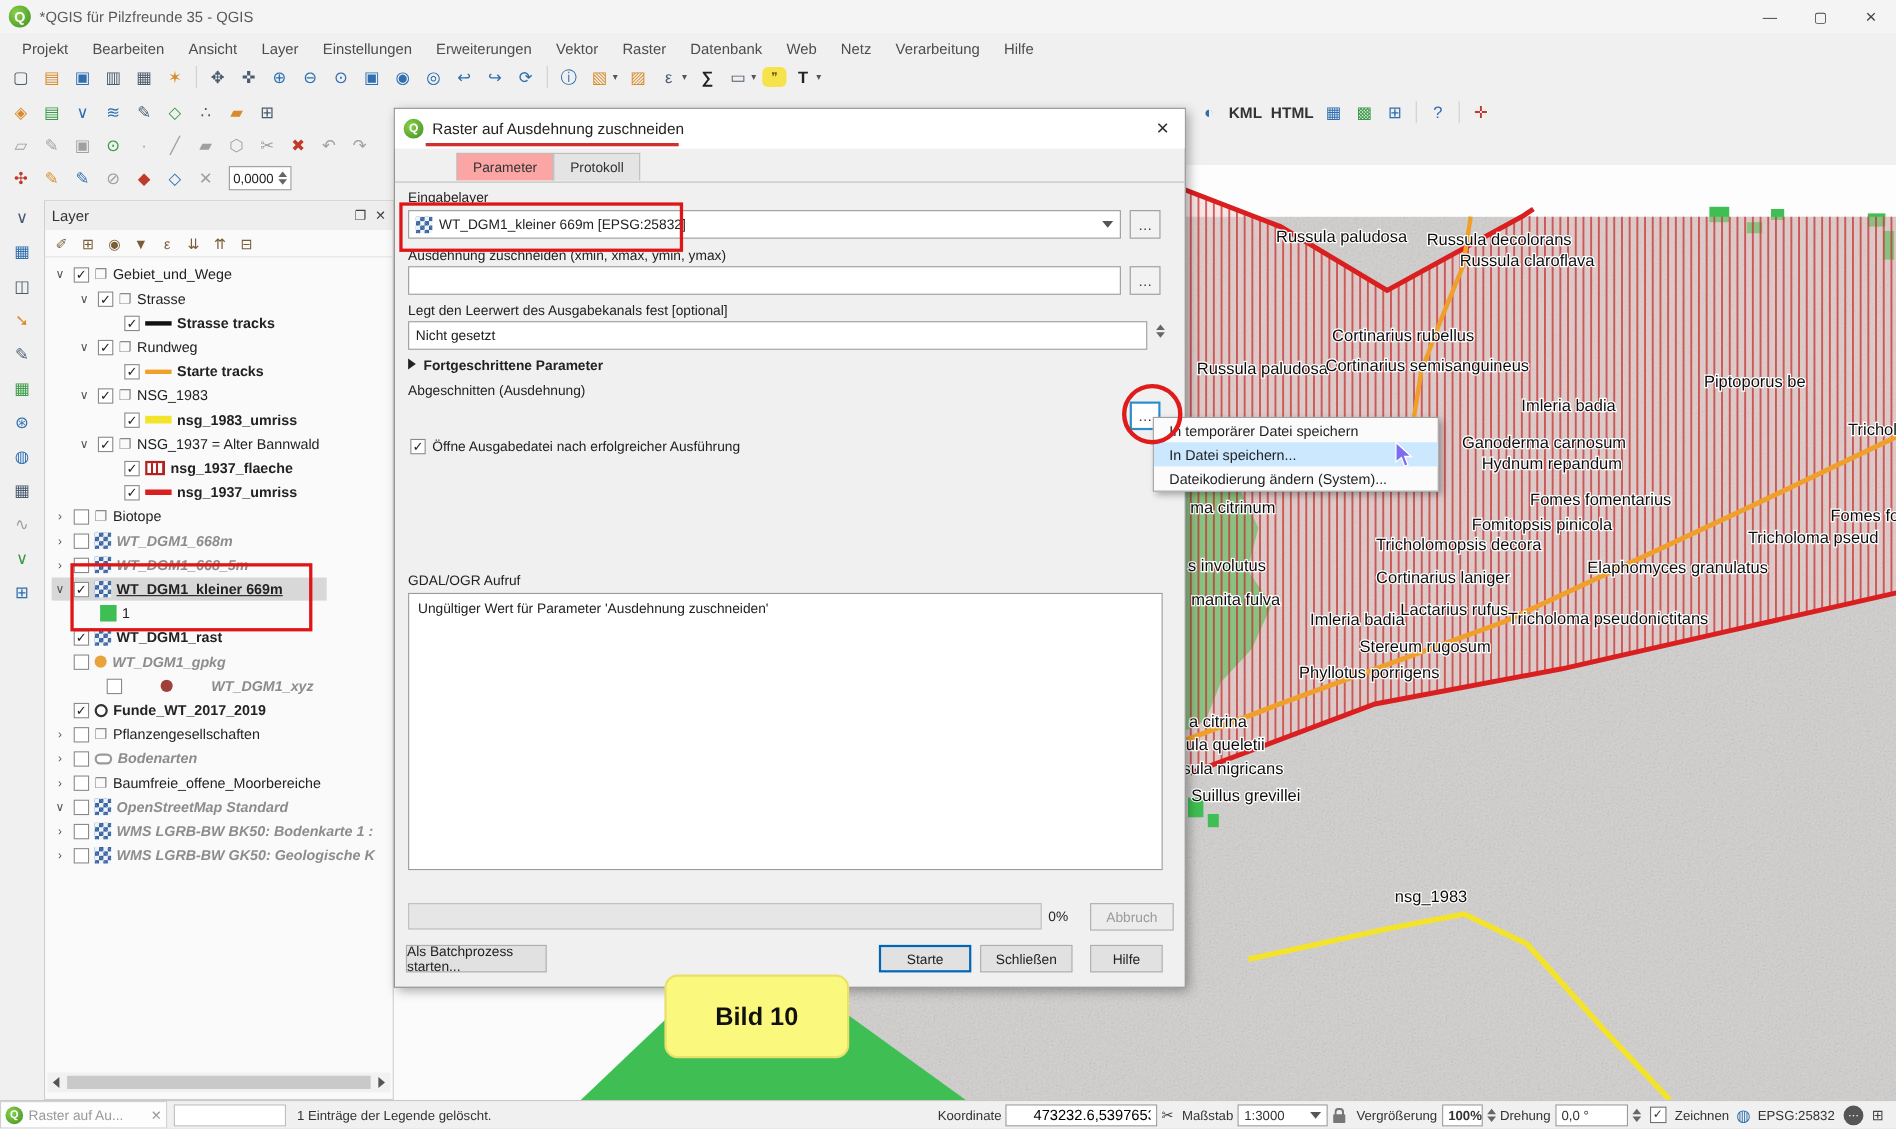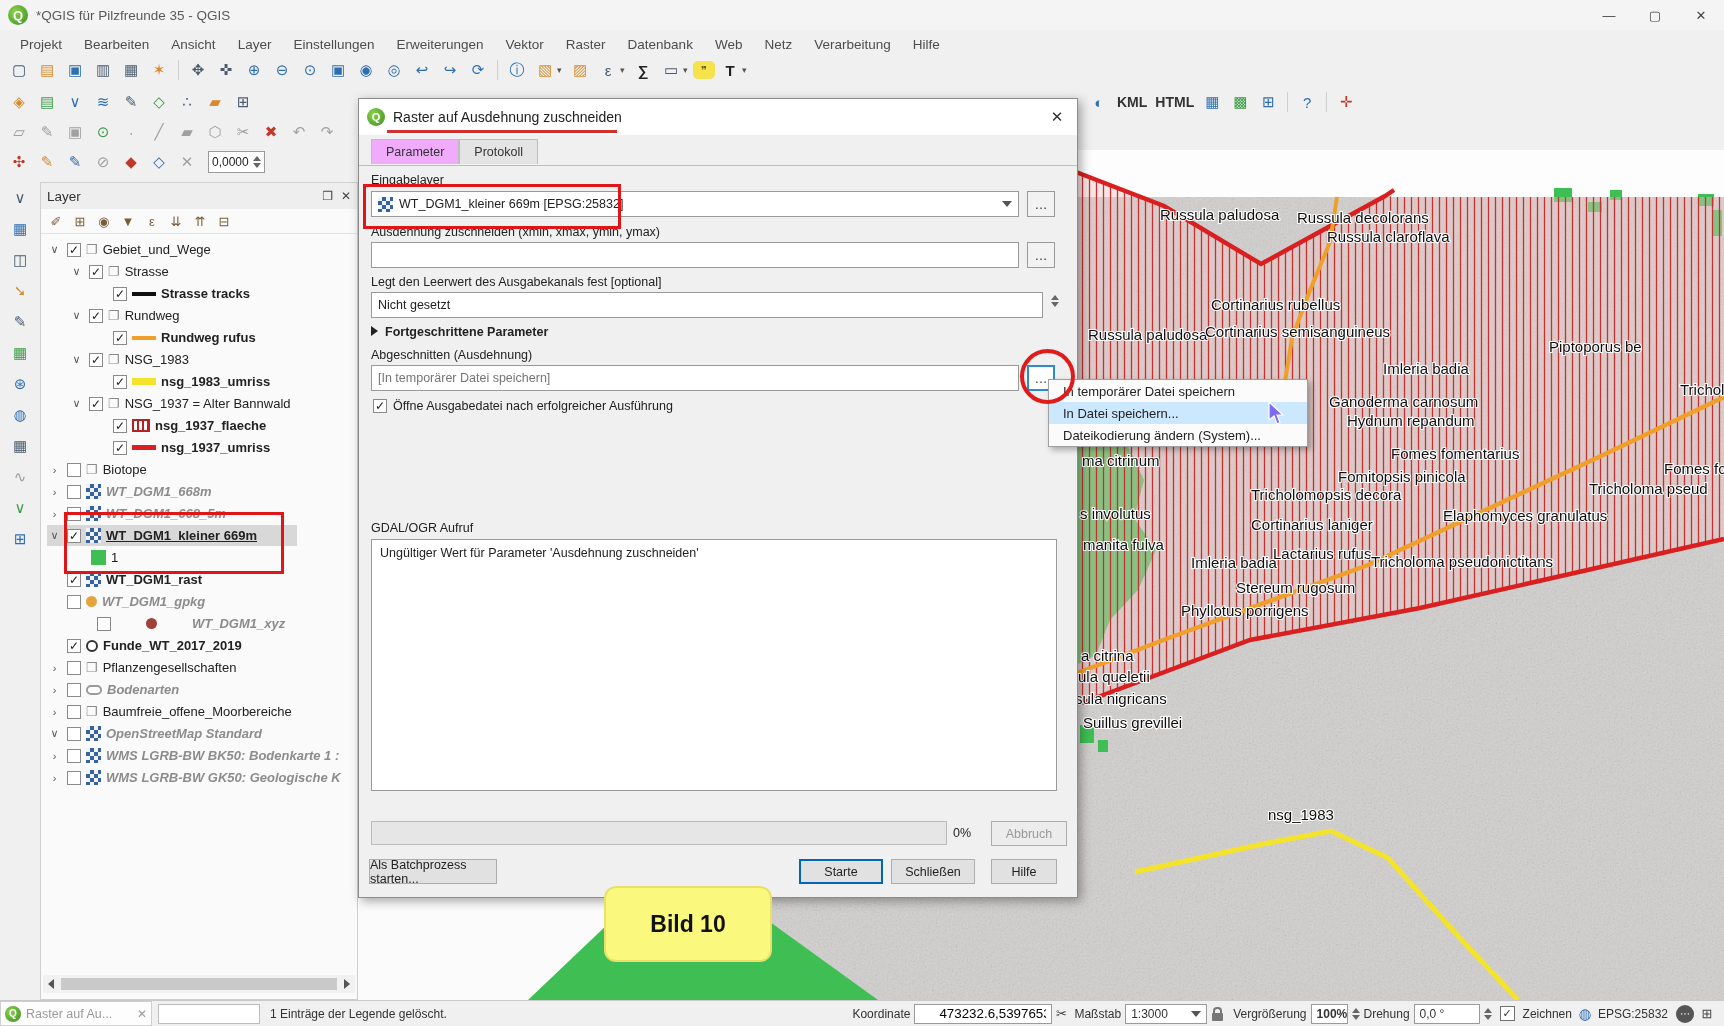--- a/index.html
+++ b/index.html
@@ -48,21 +48,21 @@
   .tri-l{width:0;height:0;border-top:5px solid transparent;border-bottom:5px solid transparent;border-right:6px solid #555;}
   .tri-r{width:0;height:0;border-top:5px solid transparent;border-bottom:5px solid transparent;border-left:6px solid #555;}
   #lp-thumb{height:12px;background:#c9c9c9;flex:1;margin:0 2px;}
   
   #dialog{position:absolute;left:358px;top:98px;width:720px;height:800px;background:#f0f0f0;border:1px solid #8c8c8c;box-shadow:3px 3px 10px rgba(0,0,0,.35);box-sizing:border-box;z-index:10;}
   #dlg-title{height:36px;background:#ffffff;display:flex;align-items:center;}
   #dlg-title-text{font-size:14px;color:#222;margin-left:8px;}
   #dlg-close{margin-left:auto;width:40px;text-align:center;color:#333;font-size:15px;}
   .tabs{position:absolute;left:12px;top:40px;display:flex;}
   .tab{padding:5px 14px;font-size:12.5px;border:1px solid #bdbdbd;border-bottom:none;background:#e4e4e4;color:#333;}
-  .tab.active{background:#f0abfc;position:relative;z-index:2;}
+  .tab.active{background:#fca5a5;position:relative;z-index:2;margin-left:44px;}
   #dlg-body-line{position:absolute;left:0;top:66px;width:718px;height:1px;background:#bdbdbd;}
   .dlabel{position:absolute;font-size:12.5px;color:#222;}
   .dinput{position:absolute;height:26px;background:#fff;border:1px solid #9a9a9a;box-sizing:border-box;font-size:12.5px;display:flex;align-items:center;padding:0 6px;color:#222;}
   input.dinput{font-family:"Liberation Sans",sans-serif;}
   .dots-btn{position:absolute;width:28px;height:26px;background:#f2f2f2;border:1px solid #9a9a9a;box-sizing:border-box;display:flex;align-items:center;justify-content:center;font-size:13px;color:#333;}
   .dots-btn.focused{border:2px solid #2b8ccb;background:#fff;}
   .combo-caret{margin-left:auto;width:0;height:0;border-left:5px solid transparent;border-right:5px solid transparent;border-top:6px solid #555;}
   .btn{position:absolute;height:25px;background:#e1e1e1;border:1px solid #adadad;box-sizing:border-box;display:flex;align-items:center;justify-content:center;font-size:12.5px;color:#222;}
   .btn.default{border:2px solid #0067b8;}
   .btn.disabled{color:#9a9a9a;background:#ececec;}
@@ -344,21 +344,21 @@
     </div>
     <div class="trow" style="left:28px;top:122px;">
       <span class="arr">∨</span>
       <span class="cb">✓</span>
       <span class="gicon">❐</span>
       <span>Rundweg</span>
     </div>
     <div class="trow" style="left:72px;top:144px;">
       <span class="cb">✓</span>
       <span class="swl" style="background:#f0a02a;"></span>
-      <span class="bold">Rundweg rufus</span>
+      <span class="bold">Starte tracks</span>
     </div>
     <div class="trow" style="left:28px;top:166px;">
       <span class="arr">∨</span>
       <span class="cb">✓</span>
       <span class="gicon">❐</span>
       <span>NSG_1983</span>
     </div>
     <div class="trow" style="left:72px;top:188px;">
       <span class="cb">✓</span>
       <span class="swl" style="background:#f3e32b;height:7px;"></span>
@@ -514,21 +514,20 @@
     <span class="spinarrows" style="position:absolute;left:688px;top:196px;">
         <i class="up"></i>
         <i class="dn"></i>
       </span>
 
     <div class="dlabel" style="left:12px;top:226px;font-weight:bold;">
       <span class="adv-arrow"></span><span>Fortgeschrittene Parameter</span>
     </div>
 
     <div class="dlabel" style="left:12px;top:249px;">Abgeschnitten (Ausdehnung)</div>
-    <input class="dinput" style="left: 12px; top: 266px; width: 648px; color: rgb(154, 154, 154);" placeholder="[In temporärer Datei speichern]">
     <div class="dots-btn focused" style="left:668px;top:266px;">…</div>
 
     <div class="dlabel" style="left:14px;top:300px;display:flex;align-items:center;gap:6px;">
       <span class="cb">✓</span>
       <span>Öffne Ausgabedatei nach erfolgreicher Ausführung</span>
     </div>
 
     <div class="dlabel" style="left:12px;top:422px;">GDAL/OGR Aufruf</div>
     <div id="dlg-textarea">Ungültiger Wert für Parameter 'Ausdehnung zuschneiden'</div>
 

